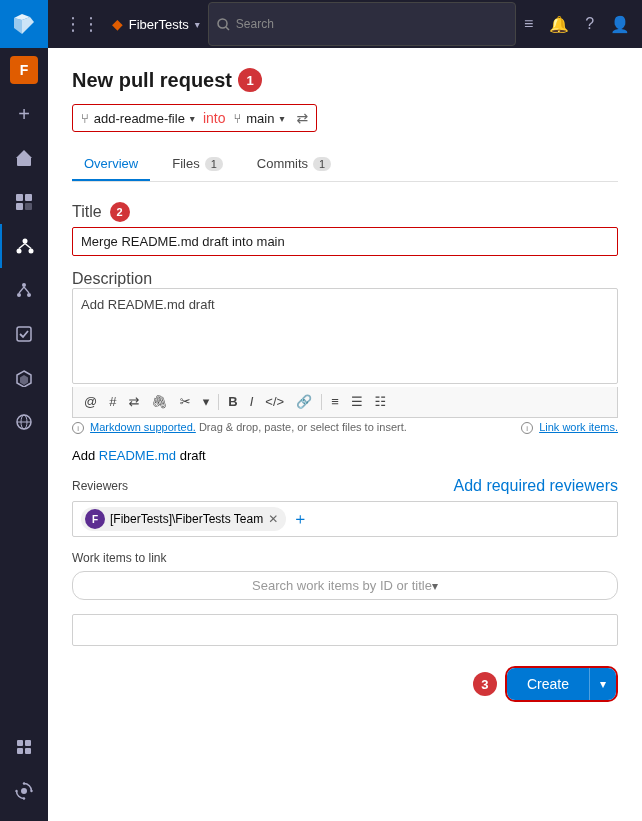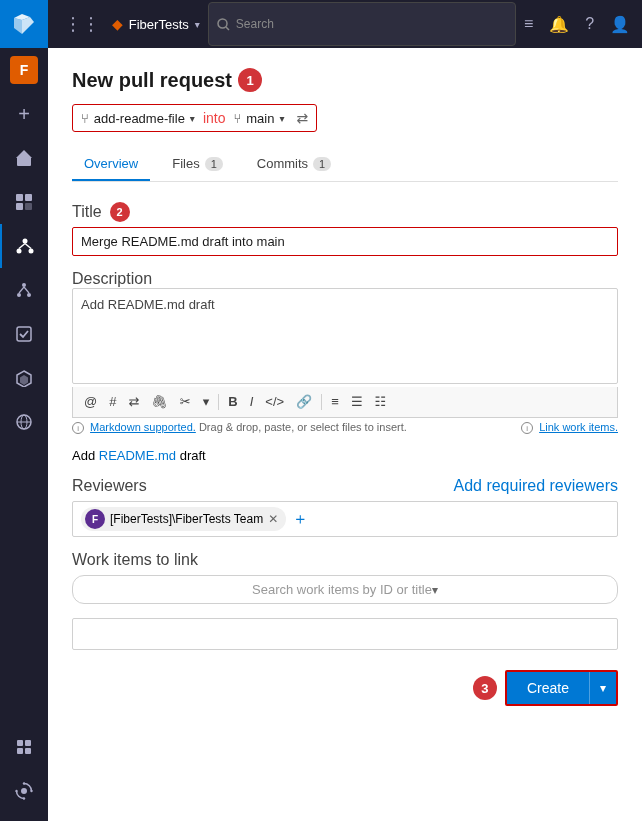--- a/index.html
+++ b/index.html
@@ -299,21 +299,21 @@
     .draft-link a { color: #0078d4; text-decoration: none; }
 
     
     .section-header {
       display: flex;
       justify-content: space-between;
       align-items: center;
       margin-bottom: 6px;
     }
     .section-label {
-      font-size: 16px;
+      font-size: 12px;
       color: #444;
       font-weight: 400;
     }
     .add-required-link {
       font-size: 16px;
       color: #0078d4;
       cursor: pointer;
       text-decoration: none;
     }
     .reviewer-box {
@@ -391,21 +391,21 @@
     }
 
     
     .footer-actions {
       display: flex;
       justify-content: flex-end;
       margin-top: 20px;
     }
     .create-btn-wrap {
       display: flex;
-      border-radius: 2px;
+      border-radius: 10px;
       overflow: hidden;
       border: 2px solid #c00;
     }
     .create-btn {
       background: #0078d4;
       color: white;
       border: none;
       padding: 8px 20px;
       font-size: 14px;
       font-weight: 500;

